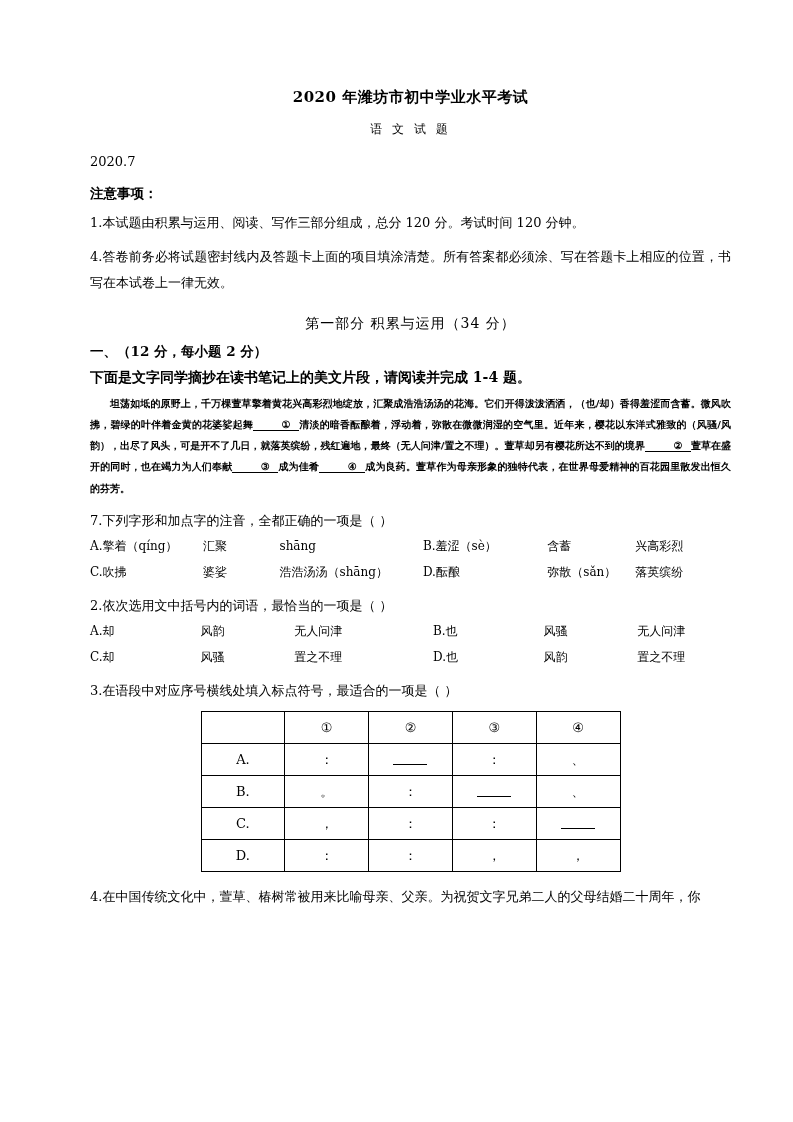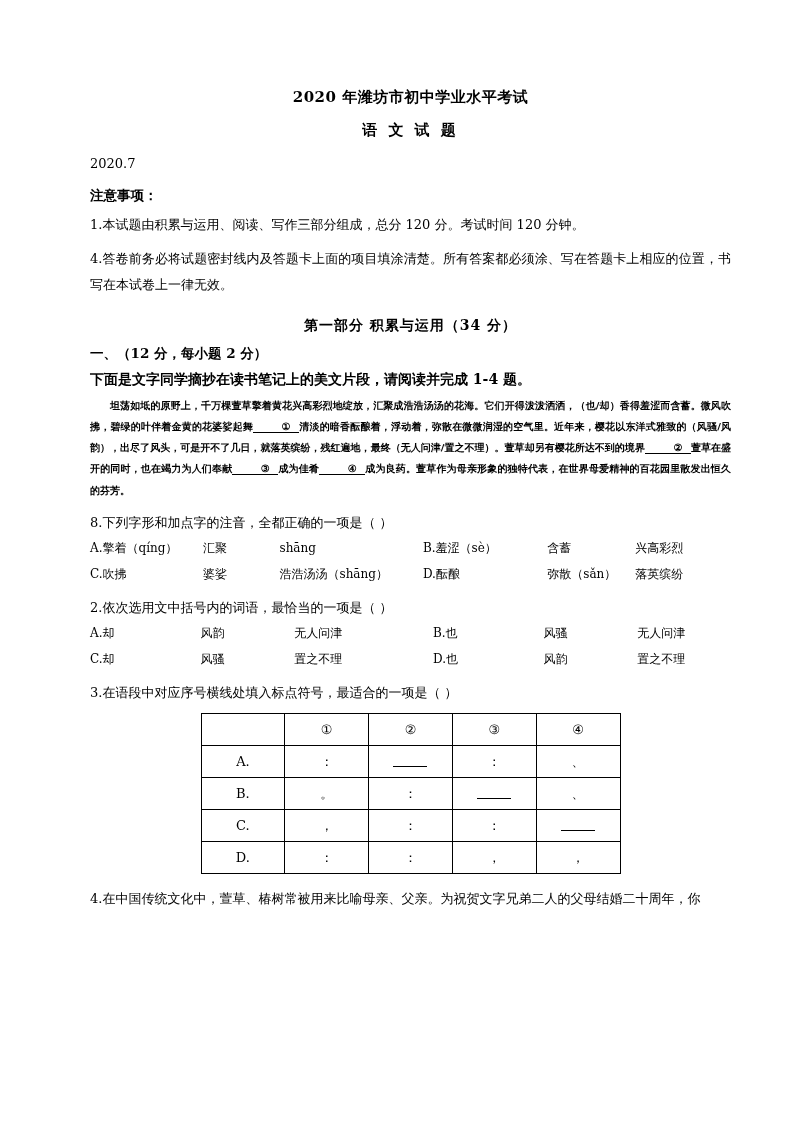--- a/index.html
+++ b/index.html
@@ -23,22 +23,22 @@
   .title-main {
     text-align: center;
     font-size: 15px;
     font-weight: bold;
     letter-spacing: 0.5px;
     margin: 16px 0 0 0;
     font-family: "DejaVu Serif", "Liberation Serif", serif;
   }
   .title-sub {
     text-align: center;
-    font-size: 15px;
-    font-weight: bold;
+    font-size: 12px;
+    font-weight: normal;
     letter-spacing: 3px;
     margin: 14px 0 0 0;
   }
   .date-line {
     text-align: left;
     font-size: 13px;
     margin: 16px 8px 0 0;
   }
   .notice-head {
     font-size: 13.5px;
@@ -47,21 +47,21 @@
   }
   .para {
     font-size: 13px;
     line-height: 2.05;
     margin: 7px 0 0 0;
     text-align: justify;
   }
   .section-title {
     text-align: center;
     font-size: 14px;
-    font-weight: bold;
+    font-weight: normal;
     margin: 18px 0 6px 0;
     letter-spacing: 1px;
   }
   .q-group-title {
     font-size: 13.5px;
     font-weight: bold;
     margin: 10px 0 0 0;
   }
   .q-lead {
     font-size: 14px;
@@ -163,21 +163,21 @@
 
   <div class="section-title">第一部分  积累与运用（34 分）</div>
 
   <div class="q-group-title">一、（12 分，每小题 2 分）</div>
   <div class="q-lead">下面是文字同学摘抄在读书笔记上的美文片段，请阅读并完成 1-4 题。</div>
 
   <div class="passage">
     <span>坦荡如坻的原野上，千万棵萱草擎着黄花兴高彩烈地绽放，汇聚成浩浩汤汤的花海。它们开得泼泼洒洒，（也/却）香得羞涩而含蓄。微风吹拂，碧绿的叶伴着金黄的花婆娑起舞</span><span class="blank-num">①</span><span>清淡的暗香酝酿着，浮动着，弥散在微微润湿的空气里。近年来，樱花以东洋式雅致的（风骚/风韵），出尽了风头，可是开不了几日，就落英缤纷，残红遍地，最终（无人问津/置之不理）。萱草却另有樱花所达不到的境界</span><span class="blank-num">②</span><span>萱草在盛开的同时，也在竭力为人们奉献</span><span class="blank-num">③</span><span>成为佳肴</span><span class="blank-num">④</span><span>成为良药。萱草作为母亲形象的独特代表，在世界母爱精神的百花园里散发出恒久的芬芳。</span>
   </div>
 
-  <div class="q-stem">8.下列字形和加点字的注音，全都正确的一项是（      ）</div>
+  <div class="q-stem">7.下列字形和加点字的注音，全都正确的一项是（      ）</div>
   <div class="opt-row q1">
     <span class="opt-cell c0">A.擎着（qíng）</span>
     <span class="opt-cell c1">汇聚</span>
     <span class="opt-cell c2">shāng</span>
     <span class="opt-cell c3">B.羞涩（sè）</span>
     <span class="opt-cell c4">含蓄</span>
     <span class="opt-cell c5">兴高彩烈</span>
   </div>
   <div class="opt-row q1">
     <span class="opt-cell c0">C.吹拂</span>

